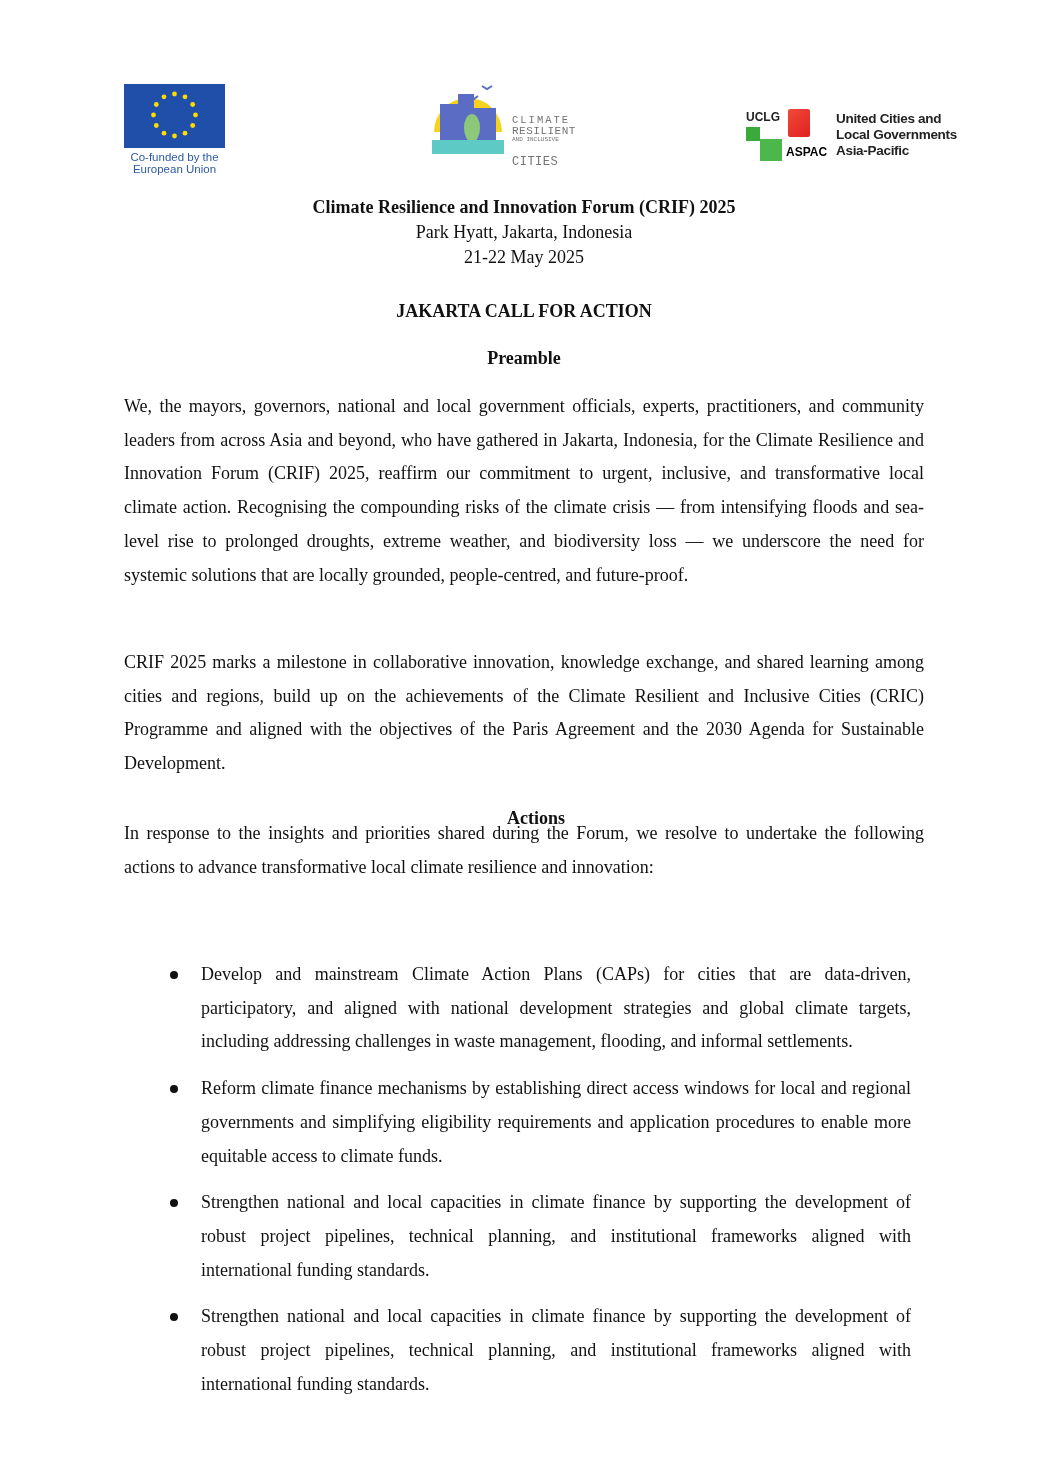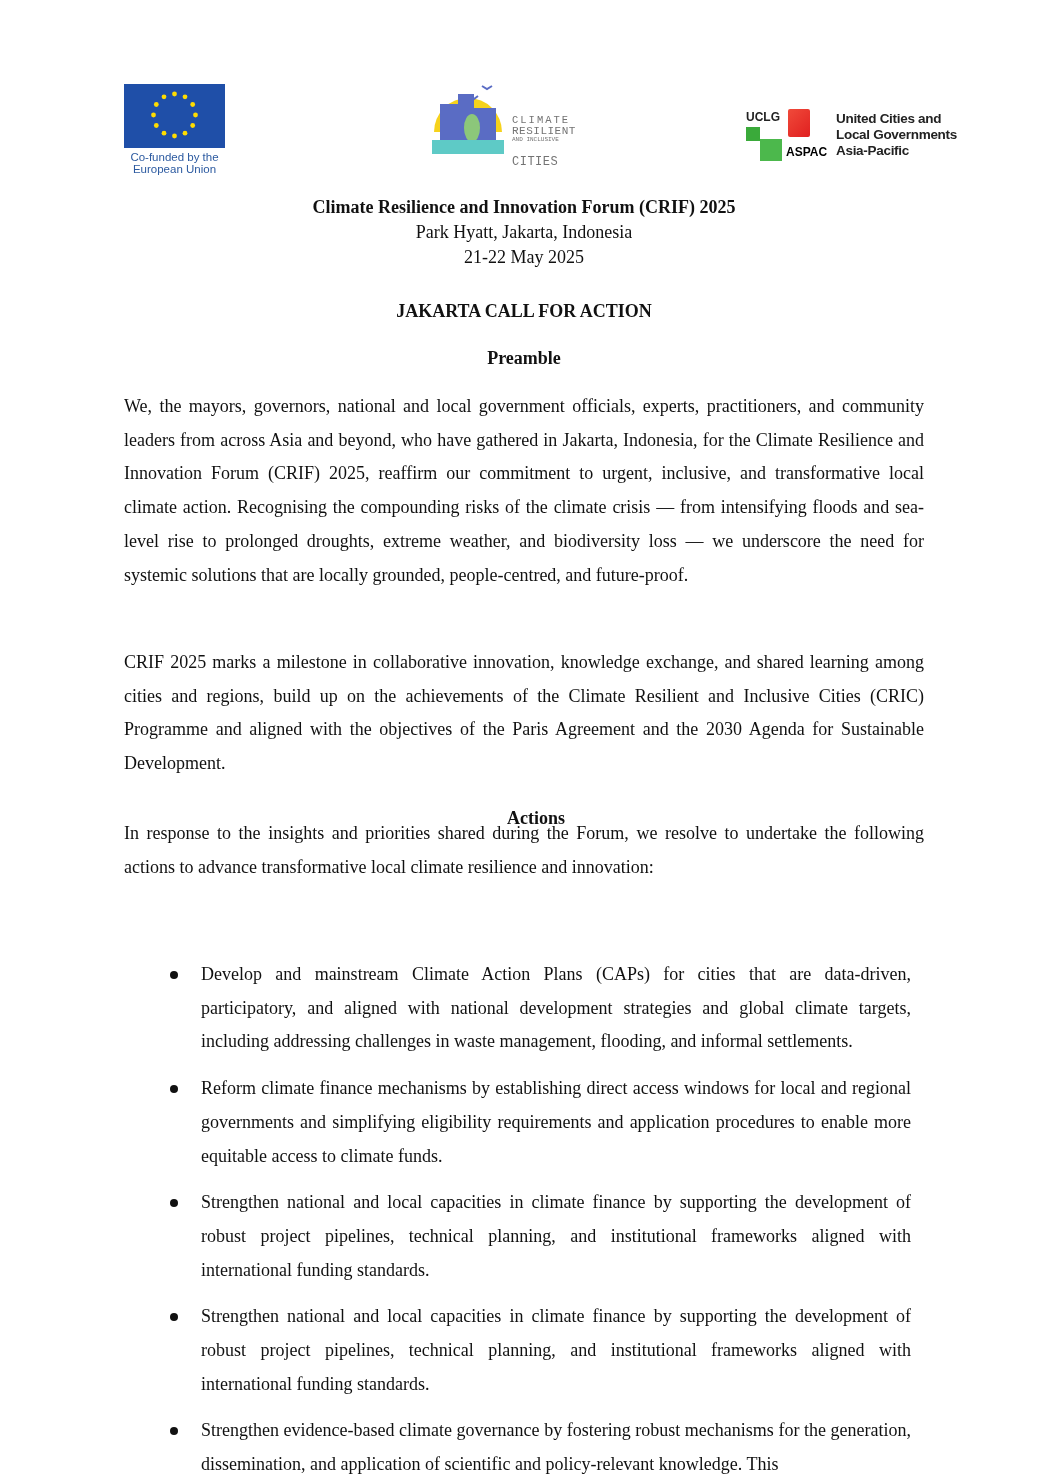--- a/index.html
+++ b/index.html
@@ -109,14 +109,13 @@
 
 <div class="center bold" style="top:808px;padding-left:12px;">Actions</div>
 
 <div class="para" style="top:817px;">In response to the insights and priorities shared during the Forum, we resolve to undertake the following actions to advance transformative local climate resilience and innovation:</div>
 
 <ul class="bullets">
   <li><span class="bullet-dot"></span><span>Develop and mainstream Climate Action Plans (CAPs) for cities that are data-driven, participatory, and aligned with national development strategies and global climate targets, including addressing challenges in waste management, flooding, and informal settlements.</span></li>
   <li><span class="bullet-dot"></span><span>Reform climate finance mechanisms by establishing direct access windows for local and regional governments and simplifying eligibility requirements and application procedures to enable more equitable access to climate funds.</span></li>
   <li><span class="bullet-dot"></span><span>Strengthen national and local capacities in climate finance by supporting the development of robust project pipelines, technical planning, and institutional frameworks aligned with international funding standards.</span></li>
   <li><span class="bullet-dot"></span><span>Strengthen national and local capacities in climate finance by supporting the development of robust project pipelines, technical planning, and institutional frameworks aligned with international funding standards.</span></li>
-  <li><span class="bullet-dot"></span><span>Strengthen evidence-based climate governance by fostering robust mechanisms for the generation, dissemination, and application of scientific and policy-relevant knowledge. This</span></li>
 </ul>
 
 </body></html>

